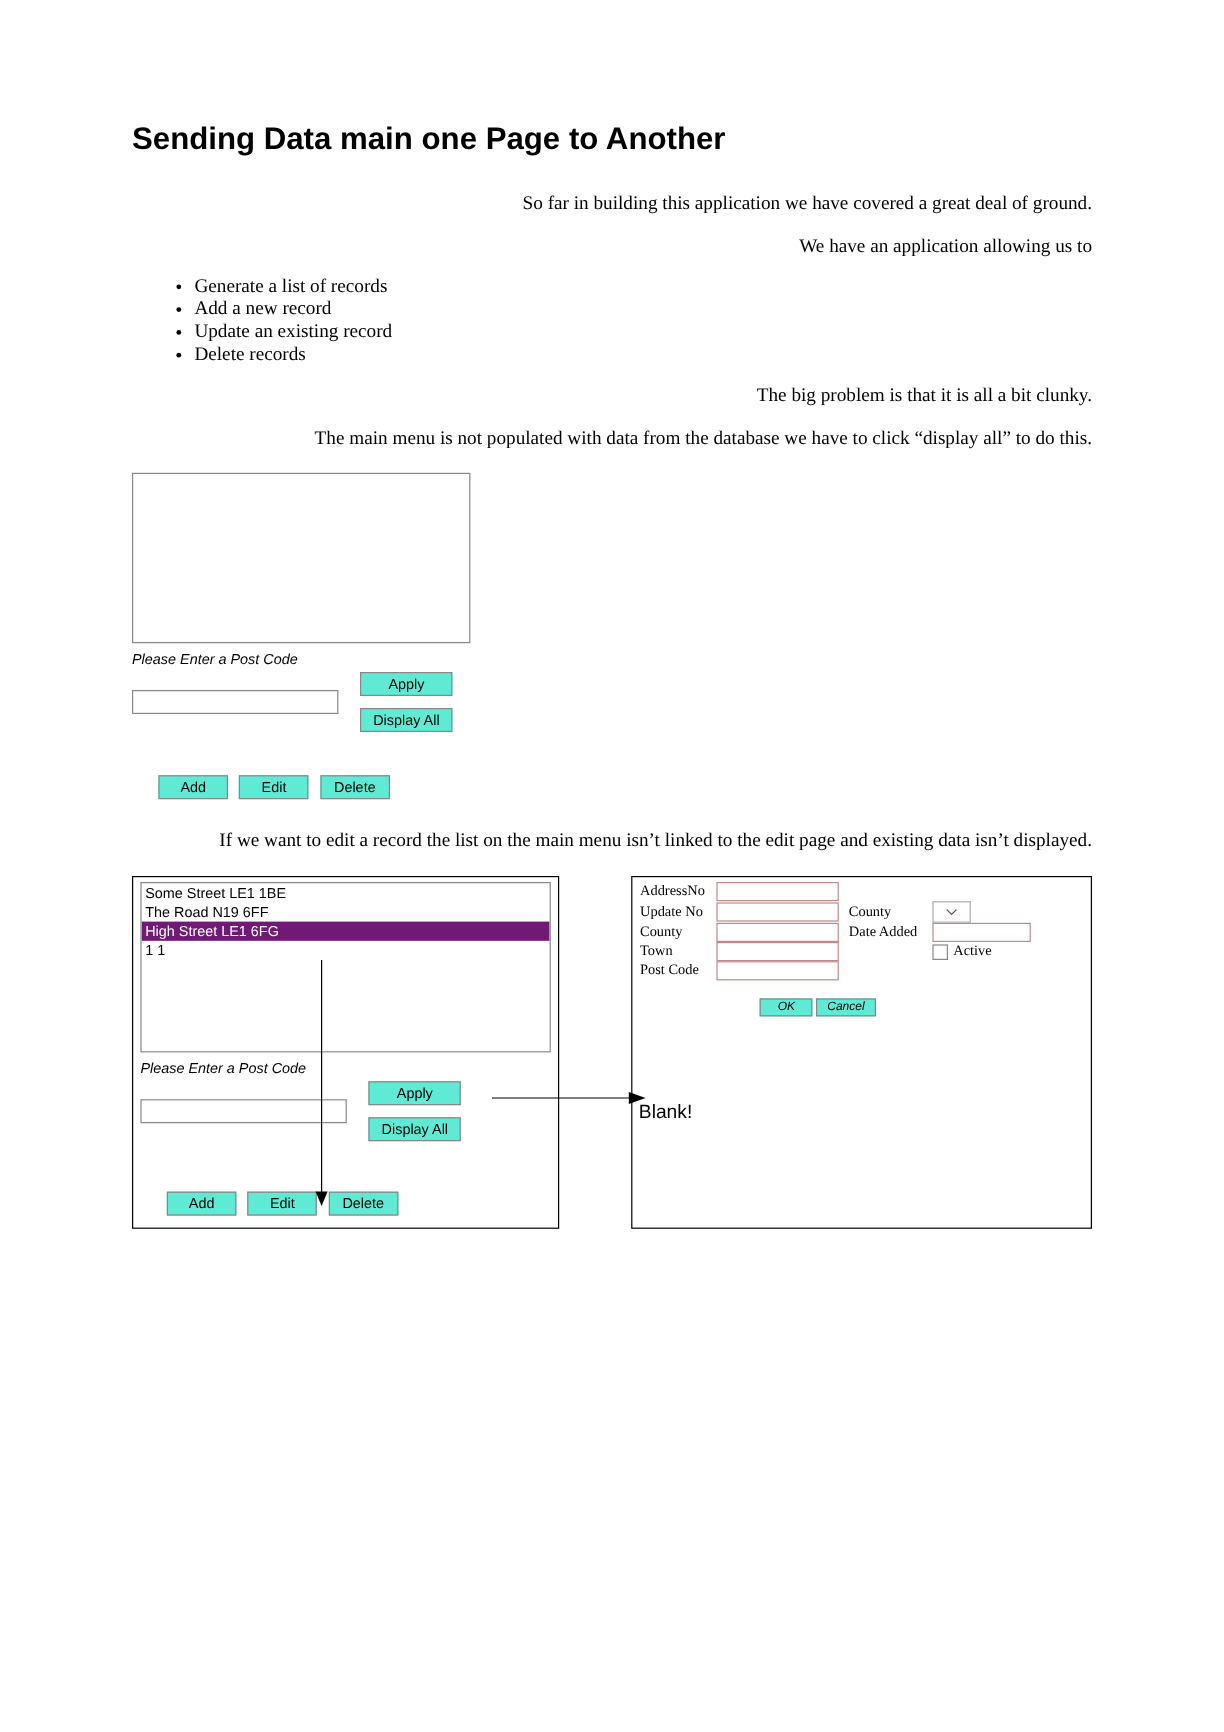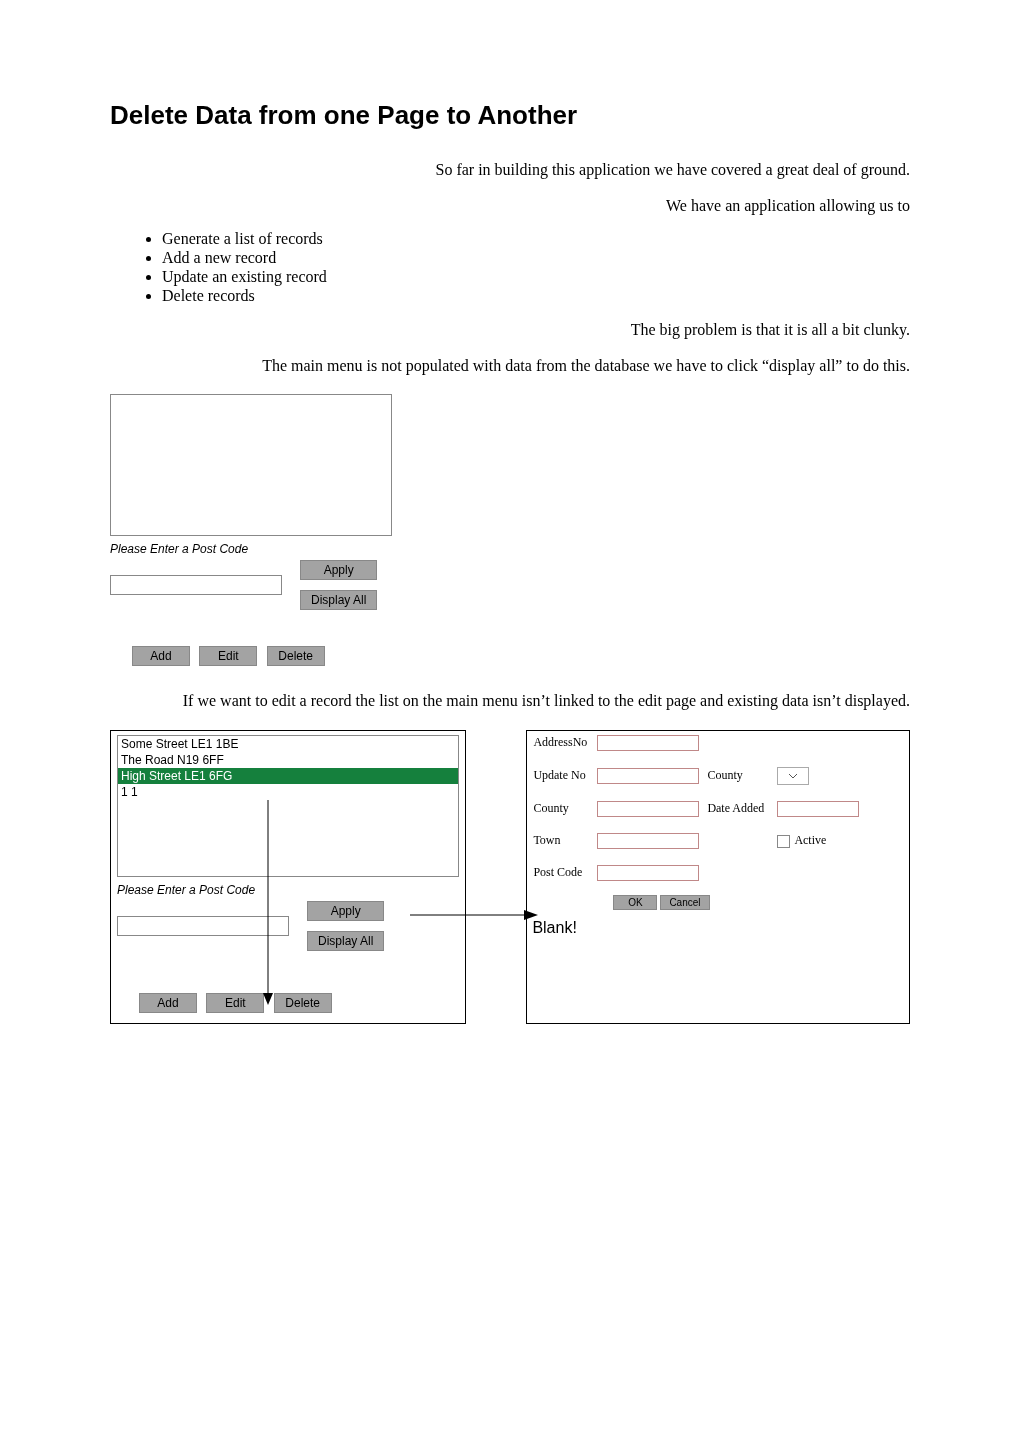--- a/index.html
+++ b/index.html
@@ -43,40 +43,40 @@
   width:280px;
   height:140px;
   overflow:hidden;
   margin-bottom:6px;
 }
 .list-item{
   padding:1px 3px;
   cursor:default;
 }
 .list-item.selected{
-  background:#15803d;
+  background:#701a75;
   color:#fff;
 }
 .label-line{
   margin-top:4px;
   font-style:italic;
 }
 .txt{
   border:1px solid #888;
   background:#fff;
   height:18px;
   width:170px;
   display:inline-block;
   vertical-align:middle;
 }
 .btn{
   font-family:Arial,Helvetica,sans-serif;
   font-size:12px;
   border:1px solid #888;
-  background:#a3a3a3;
+  background:#5eead4;
   padding:2px 10px;
   display:inline-block;
   cursor:pointer;
   text-align:center;
   min-width:36px;
 }
 .row-right-btn{
   display:flex;
   align-items:center;
   gap:18px;
@@ -110,21 +110,21 @@
   width:352px;
 }
 .outer.right{
   width:380px;
   font-family:"Times New Roman",Times,serif;
   font-size:12px;
 }
 .form-grid{
   display:grid;
   grid-template-columns:64px 110px 70px 90px;
-  row-gap:16px;
+  row-gap:0;
   align-items:center;
 }
 .form-grid .small-input{
   border:1px solid #c08888;
   background:#fff;
   height:14px;
   width:100px;
 }
 .form-grid .sel{
   border:1px solid #aaa;
@@ -137,21 +137,22 @@
 }
 .chk{
   display:inline-block;
   width:11px;height:11px;
   border:1px solid #888;
   vertical-align:middle;
   margin-right:4px;
 }
 .okcancel{
   margin-top:14px;
-  margin-left:80px;
+  margin-left:100px;
+  font-style:italic;
 }
 .okcancel .btn{
   padding:1px 8px;
   font-size:10px;
   min-width:26px;
 }
 .blank-label{
   font-family:Liberation Sans, sans-serif;
   font-size:16px;
   position:absolute;
@@ -159,21 +160,21 @@
   bottom:86px;
 }
 .arrow-svg{
   position:absolute;
   pointer-events:none;
 }
 </style>
 </head>
 <body>
 
-<h1>Delete Data from one Page to Another</h1>
+<h1>Sending Data main one Page to Another</h1>
 
 <p>So far in building this application we have covered a great deal of ground.</p>
 
 <p>We have an application allowing us to</p>
 <ul>
   <li>Generate a list of records</li>
   <li>Add a new record</li>
   <li>Update an existing record</li>
   <li>Delete records</li>
 </ul>

